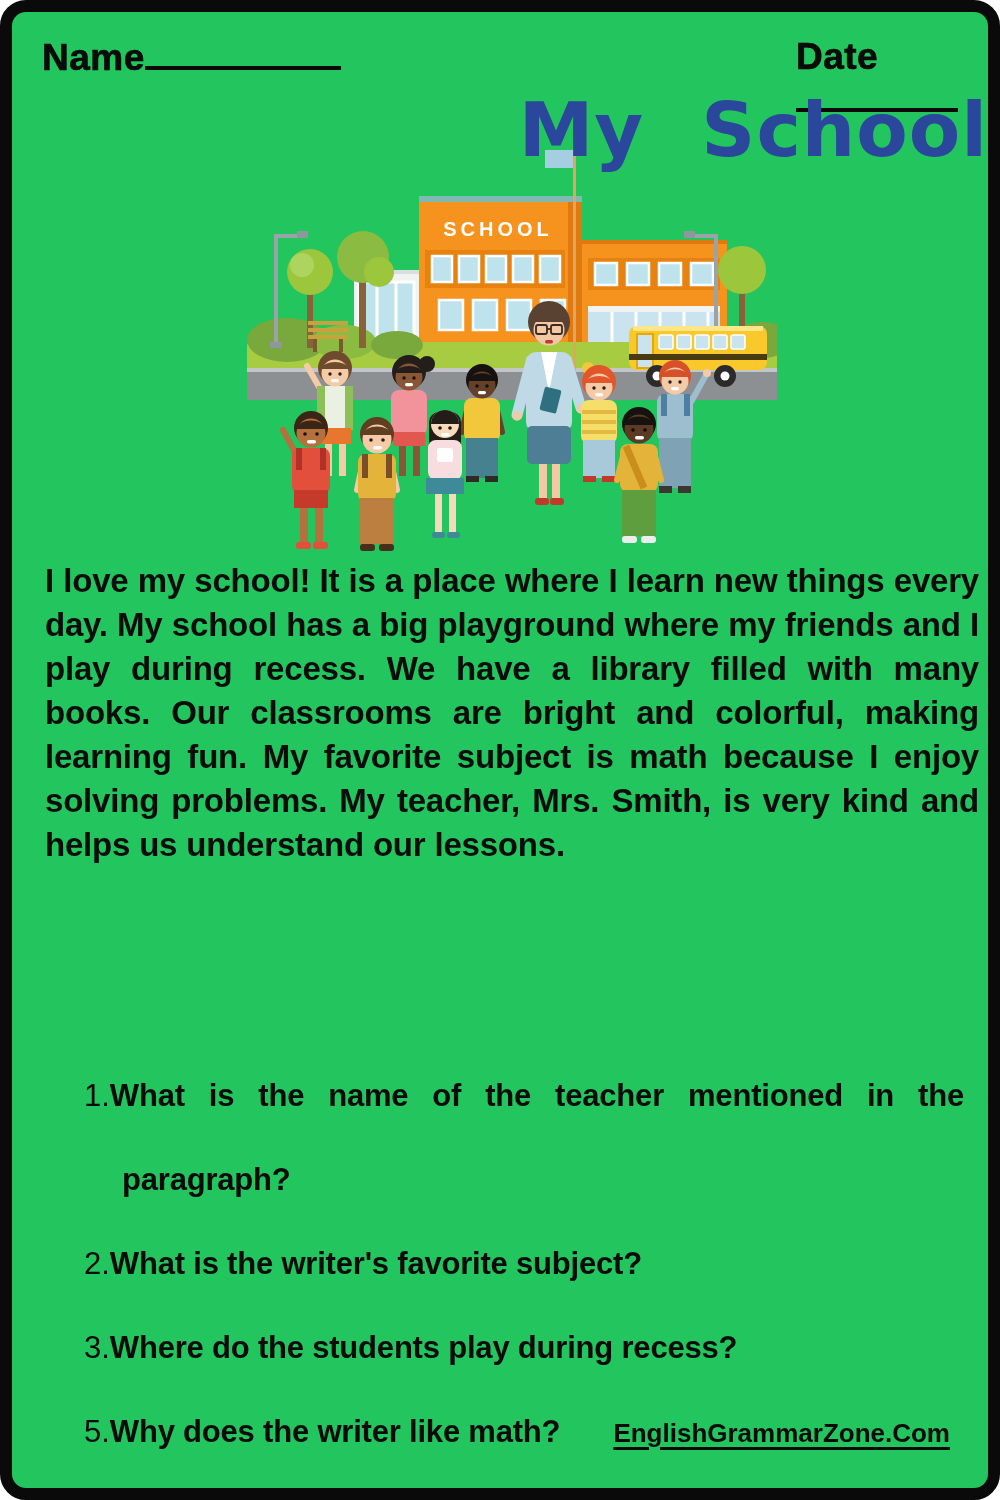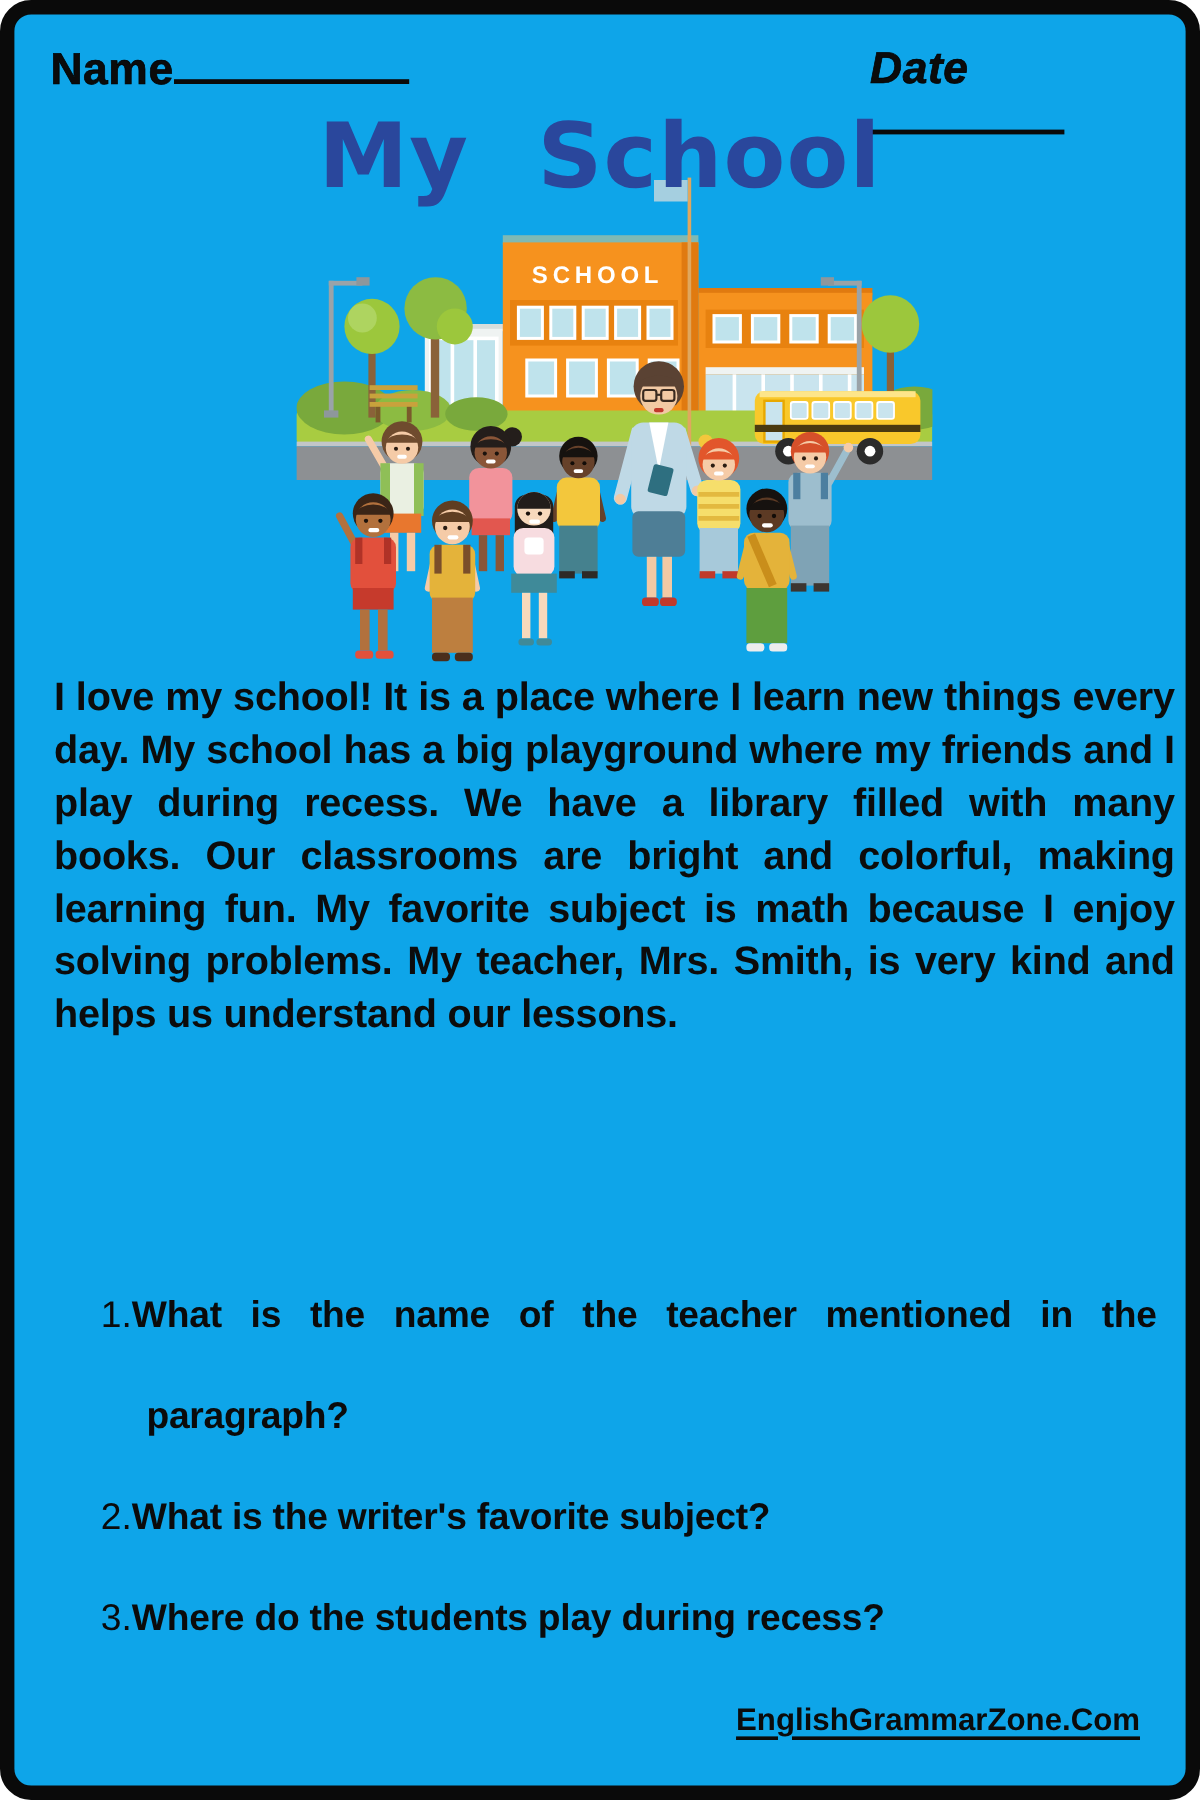--- a/index.html
+++ b/index.html
@@ -1,32 +1,32 @@
 <!DOCTYPE html>
 <html><head>
 <meta charset="utf-8">
 <style>
   * { margin:0; padding:0; box-sizing:border-box; }
   html,body { background:#ffffff; }
   body { font-family:"Liberation Sans", sans-serif; color:#0b0b0b; }
   .page {
-    position:relative; width:1000px; height:1500px; background:#0ea5e9;
+    position:relative; width:1000px; height:1500px; background:#22c55e;
     border:12px solid #0a0a0a; border-radius:26px; overflow:hidden;
   }
   .field-row { position:absolute; top:24px; left:30px; right:30px; height:50px; }
   .field { position:absolute; font-size:37px; font-weight:bold; letter-spacing:0.5px;
            -webkit-text-stroke:0.6px #000; }
   .field.name { left:0; }
-  .field.date { left:683px;font-style:italic; }
+  .field.date { left:754px; }
   .blank-line { display:inline-block; vertical-align:baseline; border-bottom:4px solid #0a0a0a; height:34px; }
   .blank-line.name-line { width:196px; }
   .blank-line.date-line { width:162px; }
 
   .title {
-    position:absolute; top:74px; left:0; width:100%; text-align:center;
+    position:absolute; top:74px; left:0; width:100%; text-align:right;
     font-family:"DejaVu Sans","Liberation Sans",sans-serif;
     font-size:75px; font-weight:bold; color:#2A479C; letter-spacing:1px; word-spacing:0.4em;
     z-index:3;
   }
 
   .illustration { position:absolute; left:235px; top:128px; width:530px; height:420px; z-index:2; }
   .illustration svg { display:block; width:100%; height:100%; }
 
   .paragraph {
     position:absolute; left:33px; top:547px; width:934px;
@@ -326,17 +326,18 @@
     </svg>
   </div>
 
   <p class="paragraph">I love my school! It is a place where I learn new things every day. My school has a big playground where my friends and I play during recess. We have a library filled with many books. Our classrooms are bright and colorful, making learning fun. My favorite subject is math because I enjoy solving problems. My teacher, Mrs. Smith, is very kind and helps us understand our lessons.</p>
 
 
   <div class="questions">
     <div class="q"><span class="q-num">1.</span><span class="q-text">What is the name of the teacher mentioned in the paragraph?</span></div>
     <div class="q"><span class="q-num">2.</span><span class="q-text">What is the writer's favorite subject?</span></div>
     <div class="q"><span class="q-num">3.</span><span class="q-text">Where do the students play during recess?</span></div>
+    <div class="q"><span class="q-num">5.</span><span class="q-text">Why does the writer like math?</span></div>
   </div>
 
   <div class="footer">EnglishGrammarZone.Com</div>
 
 </div>
 
 </body></html>

